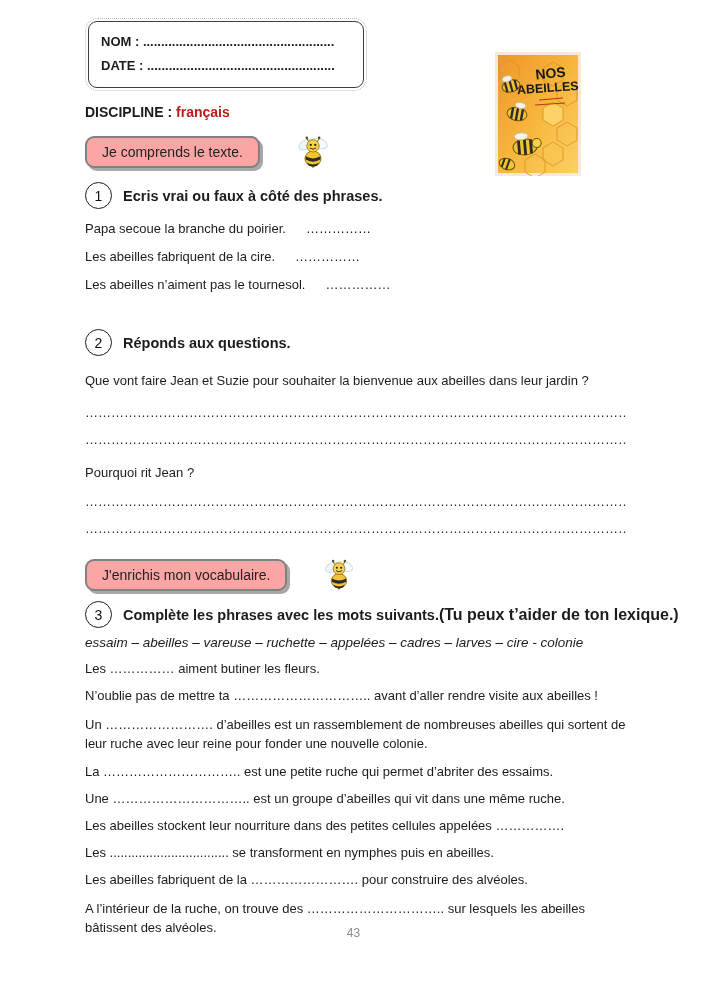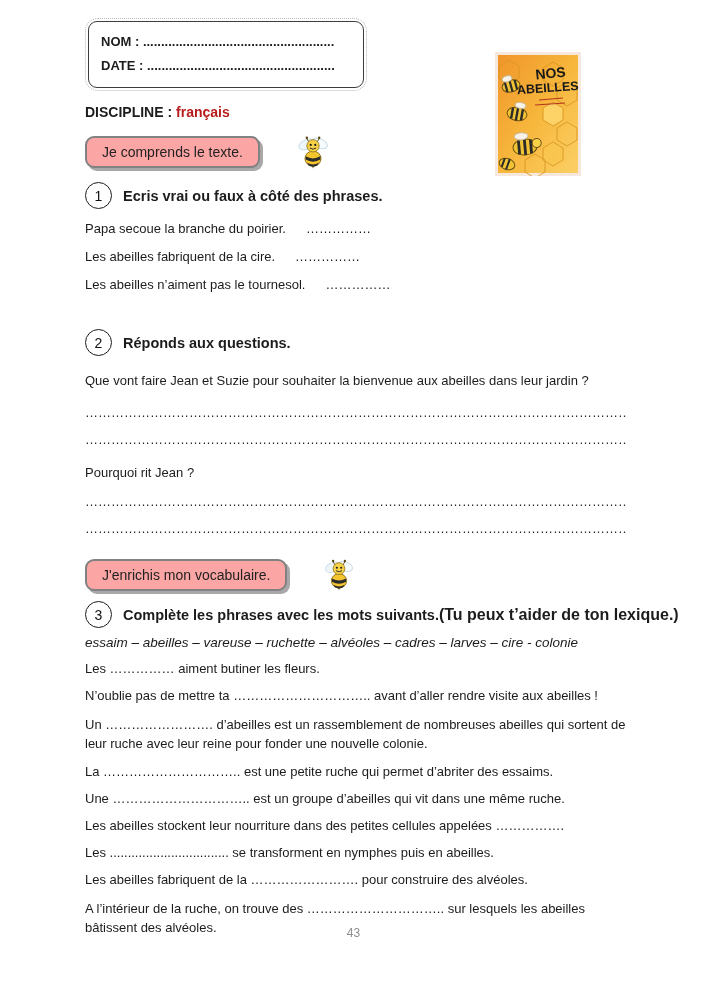--- a/index.html
+++ b/index.html
@@ -150,21 +150,21 @@
       </svg>
     </div>
 
     <div class="ex-header" style="margin-top:10px;">
       <div class="circle">3</div>
       <div class="ex-title">
         <span>Complète les phrases avec les mots suivants.</span><span class="ex-note">(Tu peux t’aider de ton lexique.)</span>
       </div>
     </div>
 
-    <div class="wordbank">essaim – abeilles – vareuse – ruchette – alvéoles – cadres – larves – cire - colonie</div>
+    <div class="wordbank">essaim – abeilles – vareuse – ruchette – appelées – cadres – larves – cire - colonie</div>
 
     <div class="sentence oneline">Les …………… aiment butiner les fleurs.</div>
     <div class="sentence oneline">N’oublie pas de mettre ta ………………………….. avant d’aller rendre visite aux abeilles !</div>
     <div class="sentence">Un ……………………. d’abeilles est un rassemblement de nombreuses abeilles qui sortent de leur ruche avec leur reine pour fonder une nouvelle colonie.</div>
     <div class="sentence oneline">La ………………………….. est une petite ruche qui permet d’abriter des essaims.</div>
     <div class="sentence oneline">Une ………………………….. est un groupe d’abeilles qui vit dans une même ruche.</div>
     <div class="sentence oneline">Les abeilles stockent leur nourriture dans des petites cellules appelées …………….</div>
     <div class="sentence oneline">Les ................................. se transforment en nymphes puis en abeilles.</div>
     <div class="sentence oneline">Les abeilles fabriquent de la ……………………. pour construire des alvéoles.</div>
     <div class="sentence">A l’intérieur de la ruche, on trouve des ………………………….. sur lesquels les abeilles bâtissent des alvéoles.</div>

